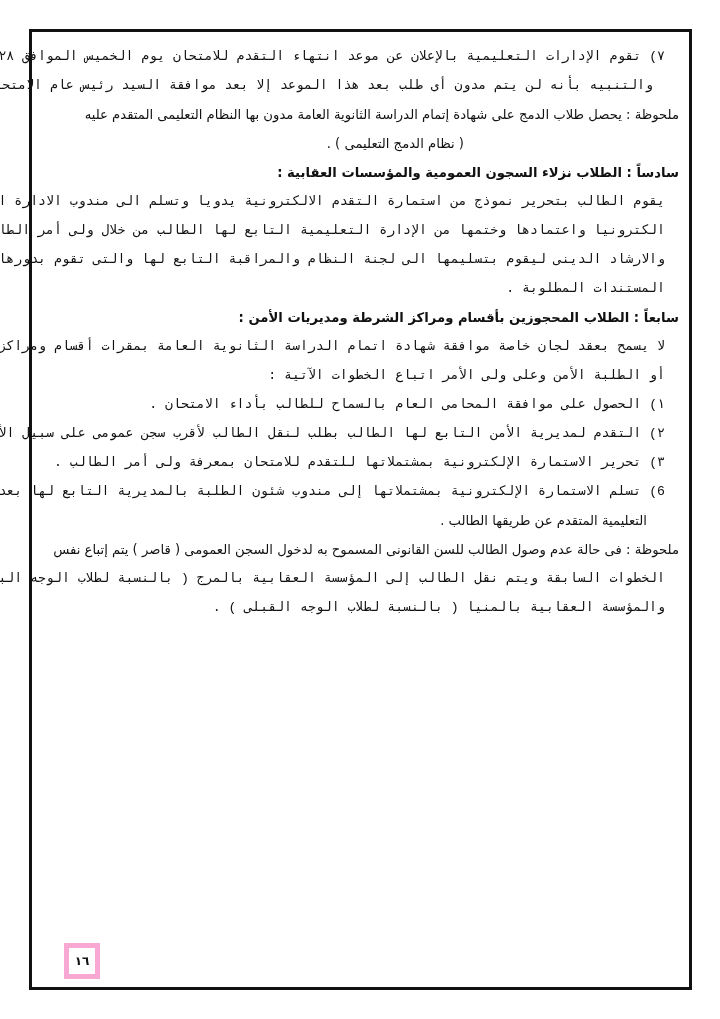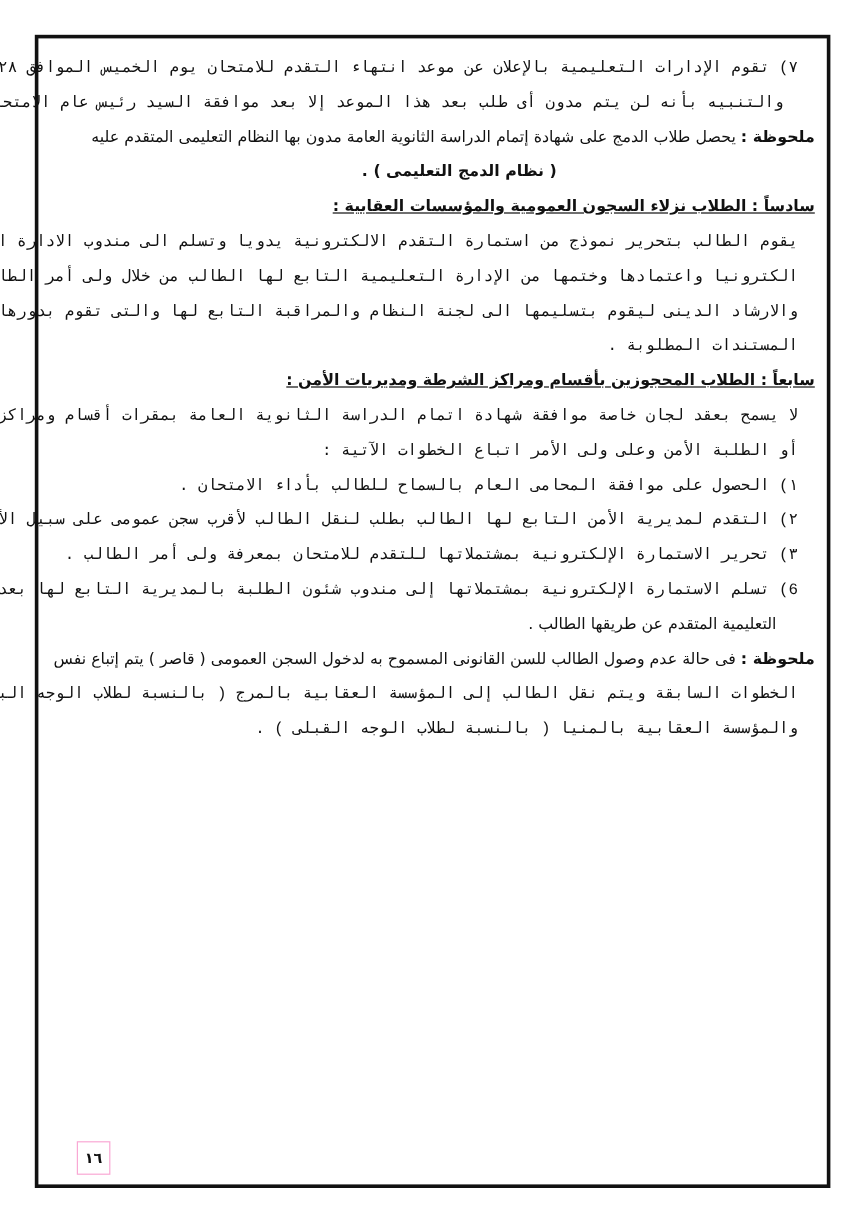--- a/index.html
+++ b/index.html
@@ -4,24 +4,24 @@
 <style>
   html, body { margin: 0; padding: 0; background: #ffffff; }
   body { width: 720px; height: 1019px; position: relative; overflow: hidden;
          font-family: "DejaVu Sans", "Liberation Sans", sans-serif; color: #111; }
   .page-frame { position: absolute; left: 29px; top: 29px; width: 657px; height: 955px;
                 border: 3px solid #111; box-sizing: content-box; }
   .content { position: absolute; left: 14px; right: 10px; top: 10px; direction: rtl;
              font-size: 13.2px; line-height: 29px; text-align: justify; }
   .line { display: block; white-space: nowrap; }
   .indent { padding-right: 14px; font-family: Liberation Mono, monospace; }
-  .b { font-weight: bold; }
-  .heading { font-weight: bold; text-decoration: underline; }
+  .b { font-weight: normal; }
+  .heading { font-weight: bold; }
   .page-number { position: absolute; left: 32px; bottom: 8px; width: 26px; height: 26px;
-                 border: 1px solid #f9a8d4; font-size: 12px; font-weight: bold;
+                 border: 5px solid #f9a8d4; font-size: 12px; font-weight: bold;
                  display: flex; align-items: center; justify-content: center; direction: rtl; }
 </style>
 </head>
 <body>
 
 <div class="page-frame">
   <div class="content">
 
     <div>
       <span class="line indent">٧) تقوم الإدارات التعليمية بالإعلان عن موعد انتهاء التقدم للامتحان يوم الخميس الموافق ٢٠٢٤/٣/٢٨</span>

